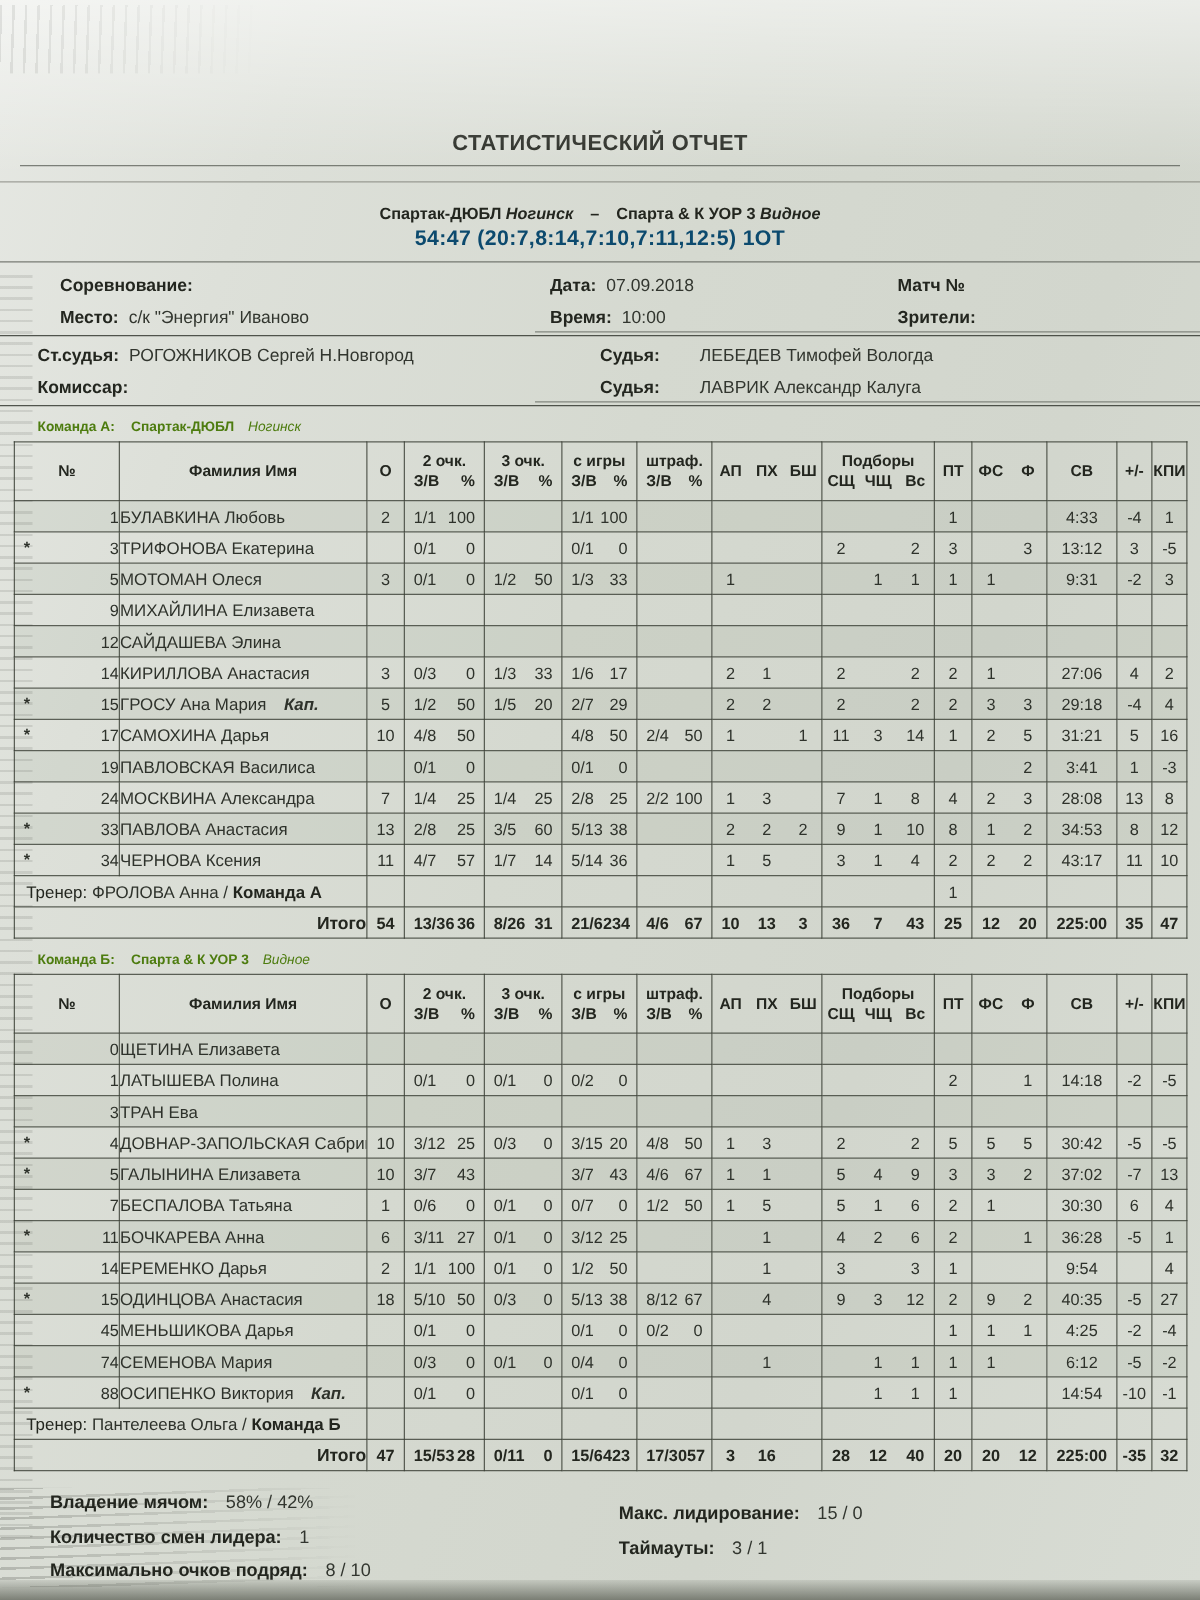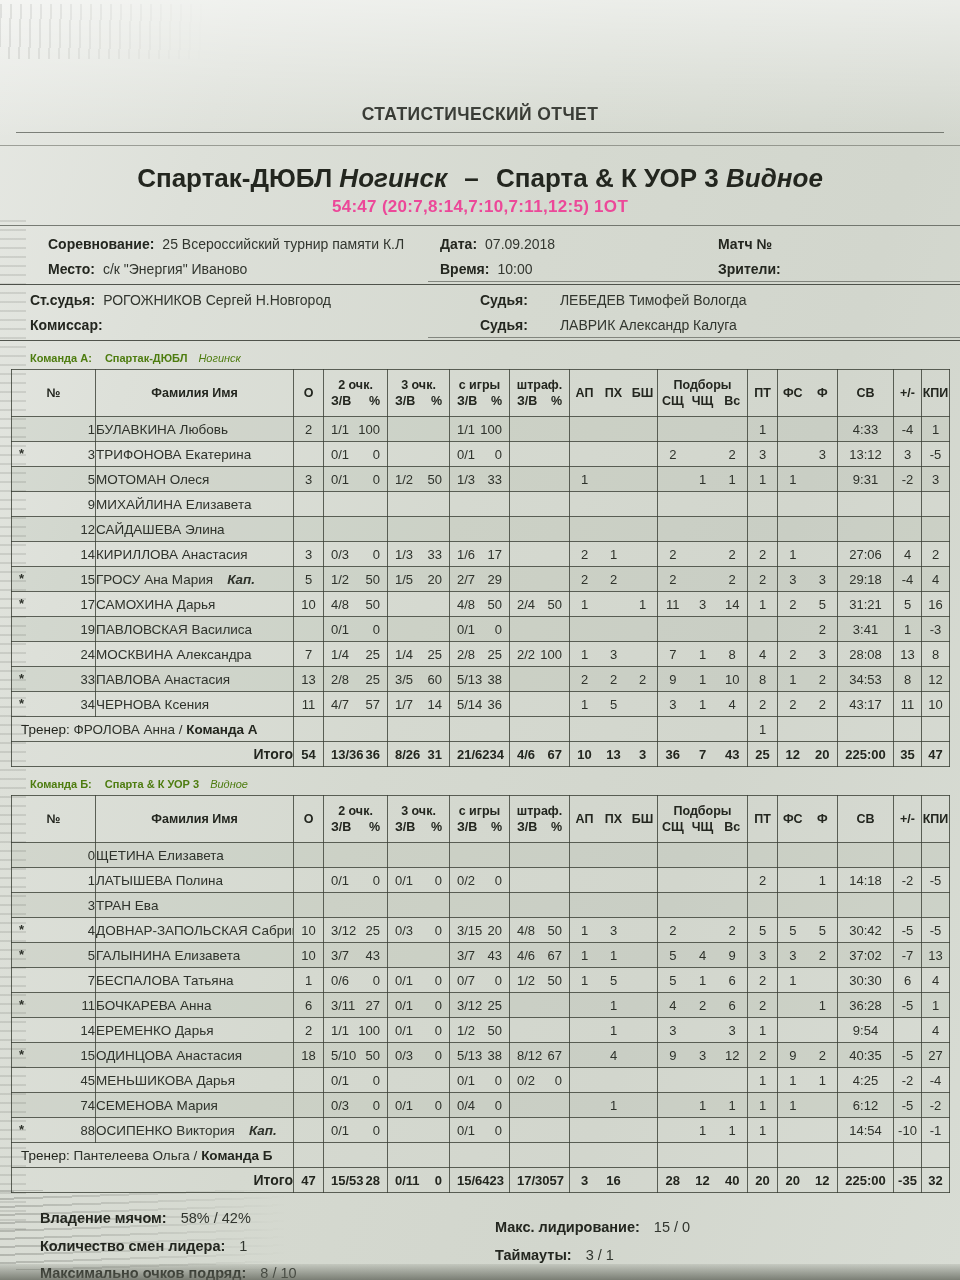--- a/index.html
+++ b/index.html
@@ -30,24 +30,24 @@
 
   .rule{border:none;border-top:1px solid rgba(62,66,58,.65);height:0;margin:0;}
   .rule.heavy{border-top:1.5px solid rgba(44,47,40,.8);}
 
   
   .doc-title{margin-top:104px;text-align:center;font-size:17.5px;font-weight:bold;
     color:#23261f;letter-spacing:.4px;}
   .title-rule{margin:7px 16px 0 16px;}
   .title-rule2{margin:12px 0 0 0;border-top:1px solid rgba(70,74,64,.45);}
 
-  .match-line{margin-top:17px;text-align:center;font-size:26px;font-weight:bold;color:#23261f;}
+  .match-line{margin-top:17px;text-align:center;font-size:13px;font-weight:bold;color:#23261f;}
   .match-line .city{font-style:italic;font-weight:600;}
   .match-line .sep{margin:0 10px;}
-  .score-line{margin-top:3px;text-align:center;font-size:17px;font-weight:bold;color:#ec4899;letter-spacing:.3px;}
+  .score-line{margin-top:3px;text-align:center;font-size:17px;font-weight:bold;color:#0c4a6e;letter-spacing:.3px;}
   .score-rule{margin-top:8px;}
 
   
   .info{margin-top:6px;font-size:14px;}
   .info-row{display:flex;line-height:25px;position:relative;}
   .info-row .lbl{font-weight:bold;color:#23261f;margin-right:8px;white-space:nowrap;}
   .info-row .val{white-space:nowrap;}
   .c1{padding-left:48px;width:392px;display:flex;overflow:hidden;}
   .c2{width:278px;display:flex;}
   .c3{flex:1;display:flex;}
@@ -116,21 +116,20 @@
     <span>Спарта &amp; К УОР 3</span>
     <span class="city">Видное</span>
   </div>
   <div class="score-line">54:47 (20:7,8:14,7:10,7:11,12:5) 1ОТ</div>
   <hr class="rule score-rule">
 
   <div class="info">
     <div class="info-row">
       <div class="c1">
         <span class="lbl">Соревнование:</span>
-        <span class="val">25 Всероссийский турнир памяти К.Л</span>
       </div>
       <div class="c2">
         <span class="lbl">Дата:</span>
         <span class="val">07.09.2018</span>
       </div>
       <div class="c3">
         <span class="lbl">Матч №</span>
       </div>
     </div>
     <div class="info-row">

